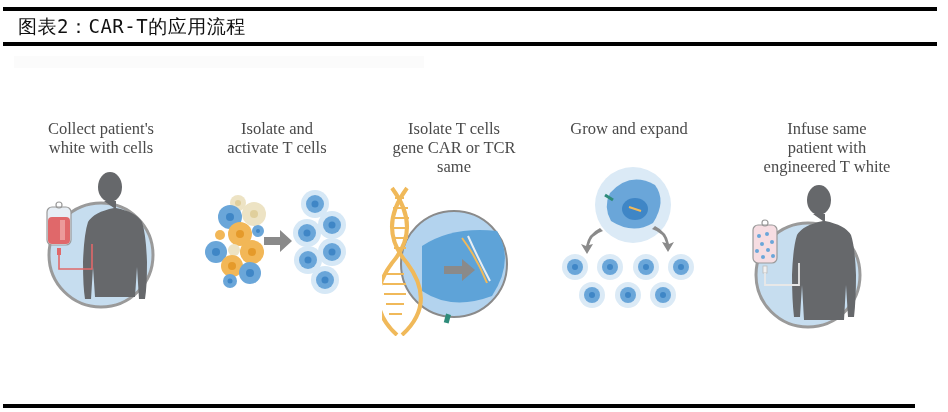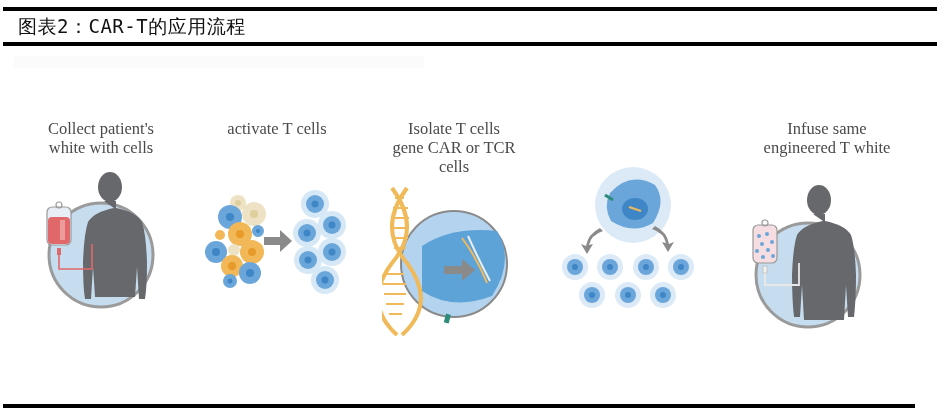--- a/index.html
+++ b/index.html
@@ -40,20 +40,21 @@
     <rect x="10" y="52" width="22" height="27" rx="4" fill="#e0686a"></rect>
     <rect x="22" y="55" width="5" height="20" fill="#ec9a9a"></rect>
     <circle cx="21" cy="40" r="3" fill="none" stroke="#9a9a9a" stroke-width="1.2"></circle>
     <rect x="19" y="83" width="4" height="7" fill="#e0686a"></rect>
     <path d="M21 90 v14 h33 v-25" fill="none" stroke="#e0686a" stroke-width="1.6"></path>
   </svg>
 </div>
 
 <div class="step" style="left:192px;">
   <div class="step-label">
+    <div>Isolate and</div>
     <div>activate T cells</div>
   </div>
 </div>
 <div class="illus" style="left:200px;top:180px;">
   <svg width="160" height="120" viewBox="0 0 160 120">
     <g>
       <circle cx="38" cy="23" r="8" fill="#ede3c4"></circle>
         <circle cx="38" cy="23" r="3" fill="#e0cf9c"></circle>
       <circle cx="30" cy="37" r="12" fill="#6aa6d9"></circle>
         <circle cx="30" cy="37" r="4" fill="#3f86c6"></circle>
@@ -97,21 +98,21 @@
         <circle cx="125" cy="100" r="9" fill="#6aa6d9"></circle>
         <circle cx="125" cy="100" r="3.5" fill="#3f86c6"></circle>
     </g>
   </svg>
 </div>
 
 <div class="step" style="left:369px;">
   <div class="step-label">
     <div>Isolate T cells</div>
     <div>gene CAR or TCR</div>
-    <div>cells</div>
+    <div>same</div>
   </div>
 </div>
 <div class="illus" style="left:382px;top:186px;">
   <svg width="140" height="150" viewBox="0 0 140 150">
     <circle cx="72" cy="78" r="53" fill="#b3d3ee" stroke="#8a8a8a" stroke-width="2"></circle>
     <path d="M40 60 q30 -20 75 -15 q18 30 -5 65 q-40 15 -70 -5 z" fill="#5ea3d8"></path>
     <path d="M62 80 h18 v-7 l13 11 l-13 11 v-7 h-18 z" fill="#8a8a8a"></path>
     <path d="M80 52 q15 20 25 45" stroke="#f0b95a" stroke-width="2" fill="none"></path>
     <path d="M86 50 q10 22 22 45" stroke="#e7eef5" stroke-width="2" fill="none"></path>
     <rect x="63" y="128" width="5" height="9" fill="#2e8b7a" transform="rotate(15 65 132)"></rect>
@@ -130,20 +131,21 @@
         <line x1="1" y1="98" x2="24" y2="98"></line>
       <line x1="2" y1="108" x2="24" y2="108"></line>
         <line x1="4" y1="118" x2="22" y2="118"></line>
       <line x1="7" y1="128" x2="20" y2="128"></line>
     </g>
   </svg>
 </div>
 
 <div class="step" style="left:544px;">
   <div class="step-label">
+    <div>Grow and expand</div>
   </div>
 </div>
 <div class="illus" style="left:555px;top:163px;">
   <svg width="150" height="150" viewBox="0 0 150 150">
     <circle cx="78" cy="42" r="38" fill="#dbeaf6"></circle>
     <path d="M55 30 q20 -22 45 -8 q12 16 -2 38 q-20 12 -42 -2 q-8 -14 -1 -28 z" fill="#6aa6d9"></path>
     <ellipse cx="80" cy="46" rx="13" ry="11" fill="#3f86c6"></ellipse>
     <line x1="74" y1="44" x2="86" y2="48" stroke="#f0b95a" stroke-width="2"></line>
     <line x1="50" y1="32" x2="58" y2="37" stroke="#2e8b7a" stroke-width="3"></line>
     <path d="M45 65 q-12 6 -14 18 l-5 -2 l6 10 l6 -10 l-4 1 q2 -10 14 -14 z" fill="#8a8a8a"></path>
@@ -170,20 +172,21 @@
       <circle cx="108" cy="132" r="13" fill="#dbeaf6"></circle>
         <circle cx="108" cy="132" r="8" fill="#6aa6d9"></circle>
         <circle cx="108" cy="132" r="3" fill="#3f86c6"></circle>
     </g>
   </svg>
 </div>
 
 <div class="step" style="left:742px;">
   <div class="step-label">
     <div>Infuse same</div>
+    <div>patient with</div>
     <div>engineered T white</div>
   </div>
 </div>
 <div class="illus" style="left:745px;top:180px;">
   <svg width="130" height="155" viewBox="0 0 130 155">
     <circle cx="63" cy="95" r="52" fill="#c6ddef" stroke="#9a9a9a" stroke-width="3"></circle>
     <g fill="#66686b">
       <ellipse cx="74" cy="20" rx="12" ry="15"></ellipse>
       <path d="M68 34 h12 v7 q20 4 26 14 q4 12 5 40 q0 25 -2 42 h-6 l-2 -32 l-2 35 h-40 l-2 -35 l-2 32 h-6 q-2 -17 -2 -42 q1 -28 5 -40 q6 -10 26 -14 z"></path>
     </g>

